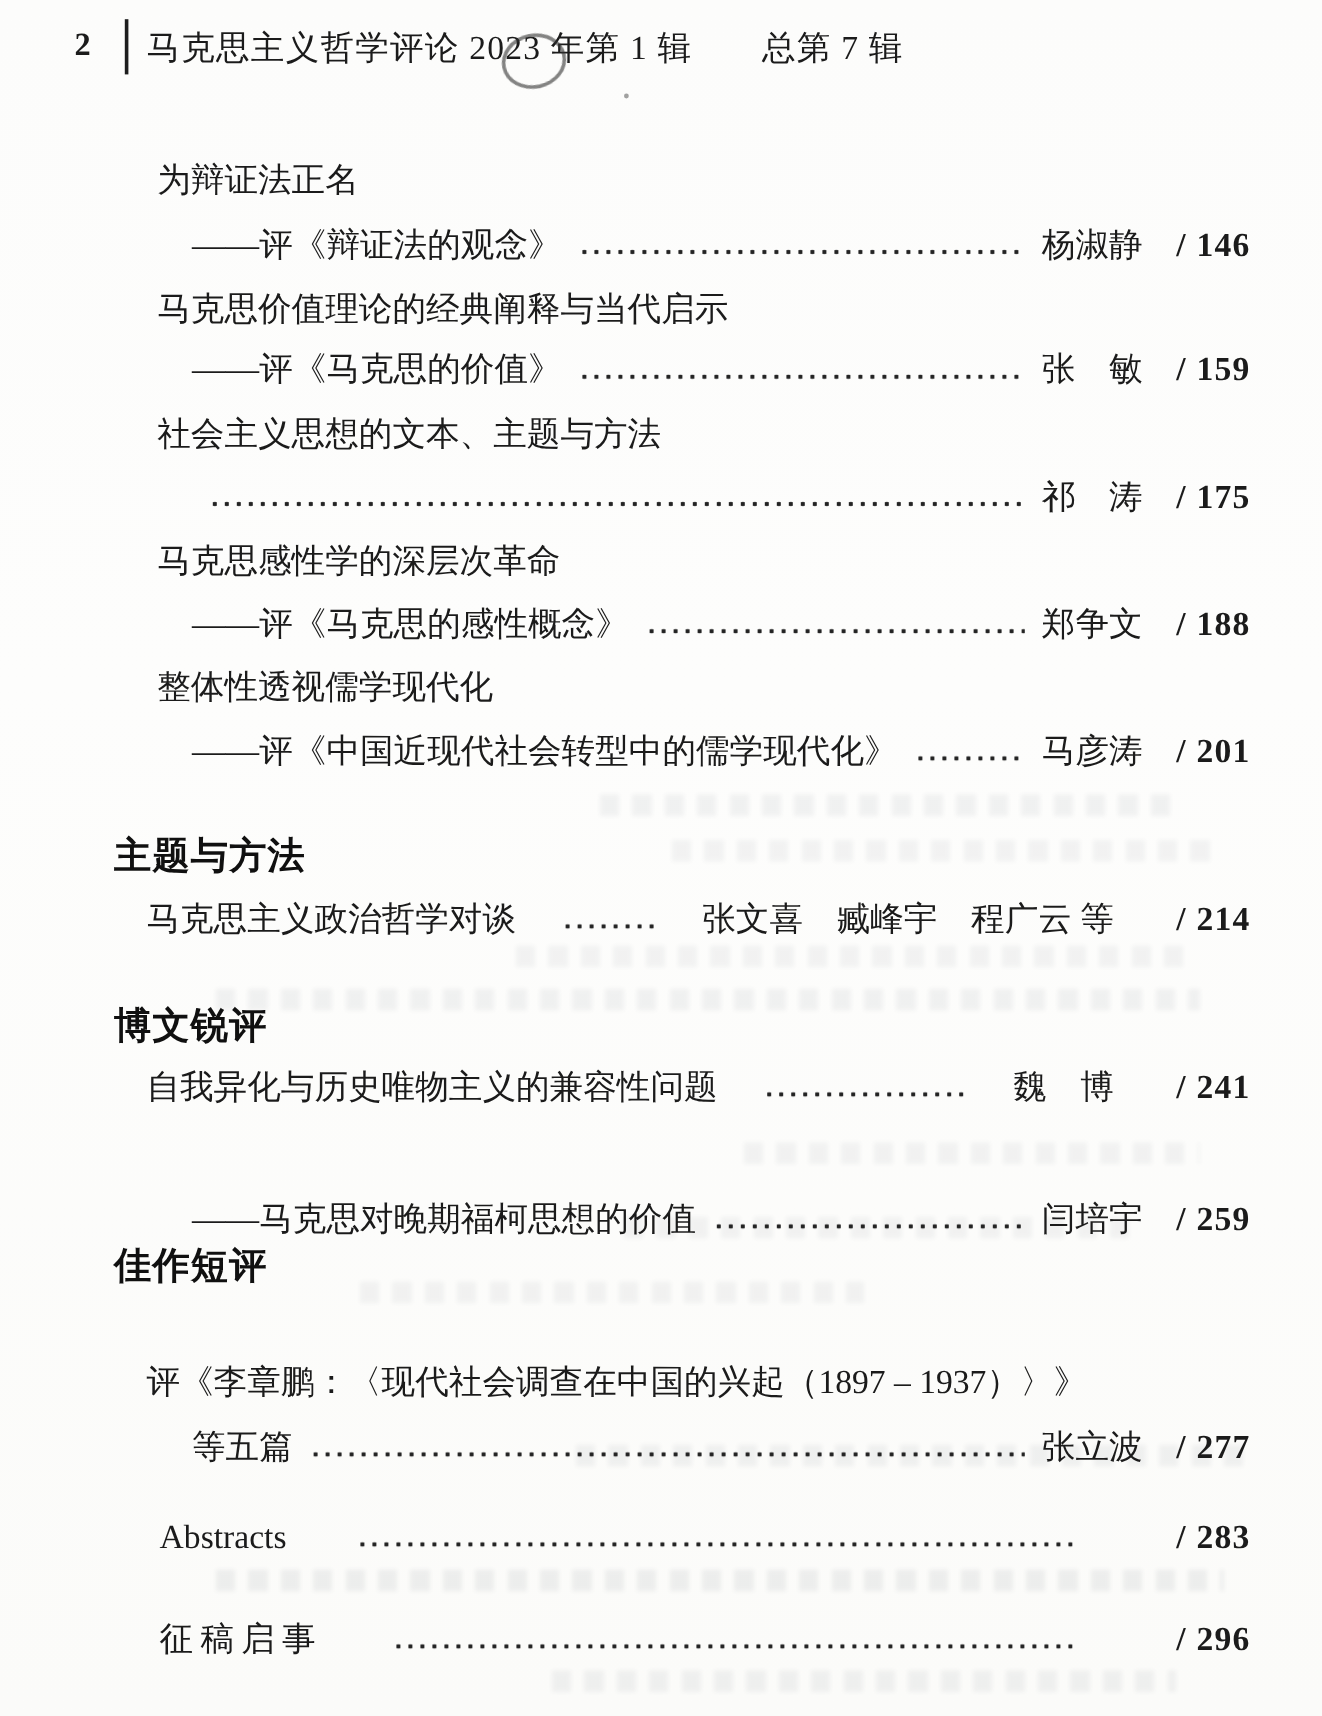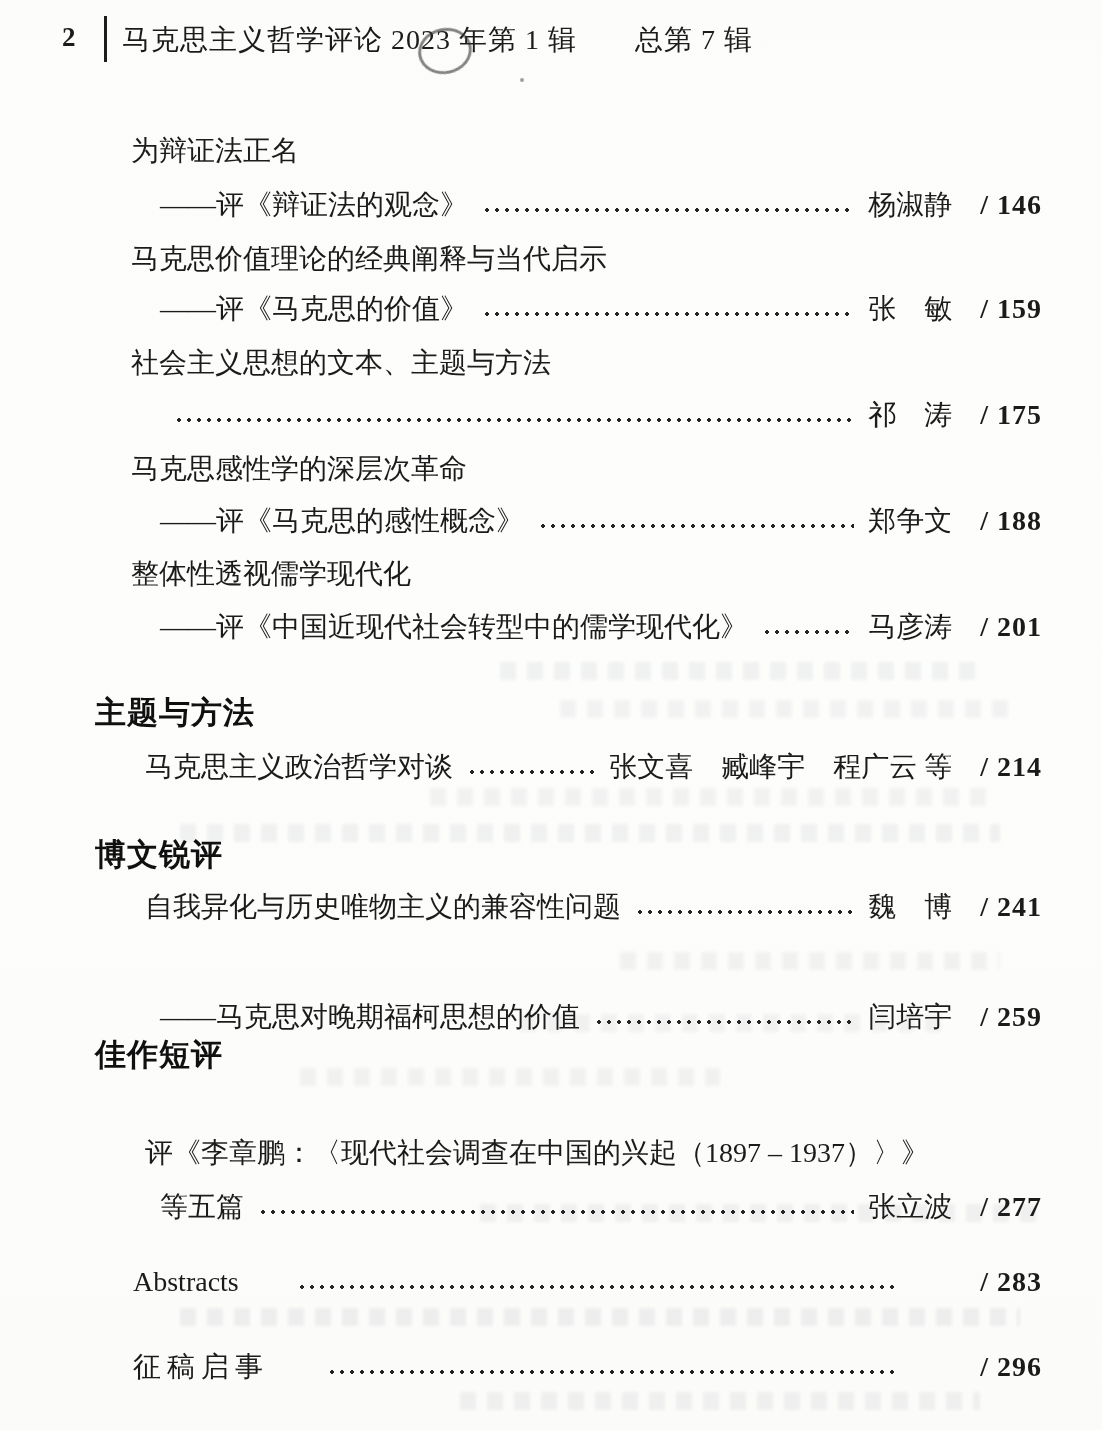--- a/index.html
+++ b/index.html
@@ -33,21 +33,21 @@
   .leader{
     flex:1 1 auto;align-self:center;height:8px;margin:10px 14px 0 14px;
     background-image:radial-gradient(circle,#242424 1.7px,transparent 2.1px);
     background-size:10px 8px;background-repeat:repeat-x;background-position:left center;
   }
   .author{flex:0 0 auto;font-size:28px;}
   .pg{flex:0 0 auto;margin-left:28px;font-weight:700;font-size:28px;letter-spacing:1px;}
 
   .lv-title{left:131px;}
   .lv-sub{left:160px;}
-  .lv-entry{left:145px;}
+  .lv-entry{left:122px;gap:24px;}
   .lv-en{left:133px;gap:44px;}
   .section{
     left:95px;right:auto;
     font-family:"Liberation Sans","DejaVu Sans",sans-serif;
     font-weight:700;font-size:31px;color:#101010;letter-spacing:1px;
   }
   .sp-wide{letter-spacing:6px;}
 
   
   .bleed{

